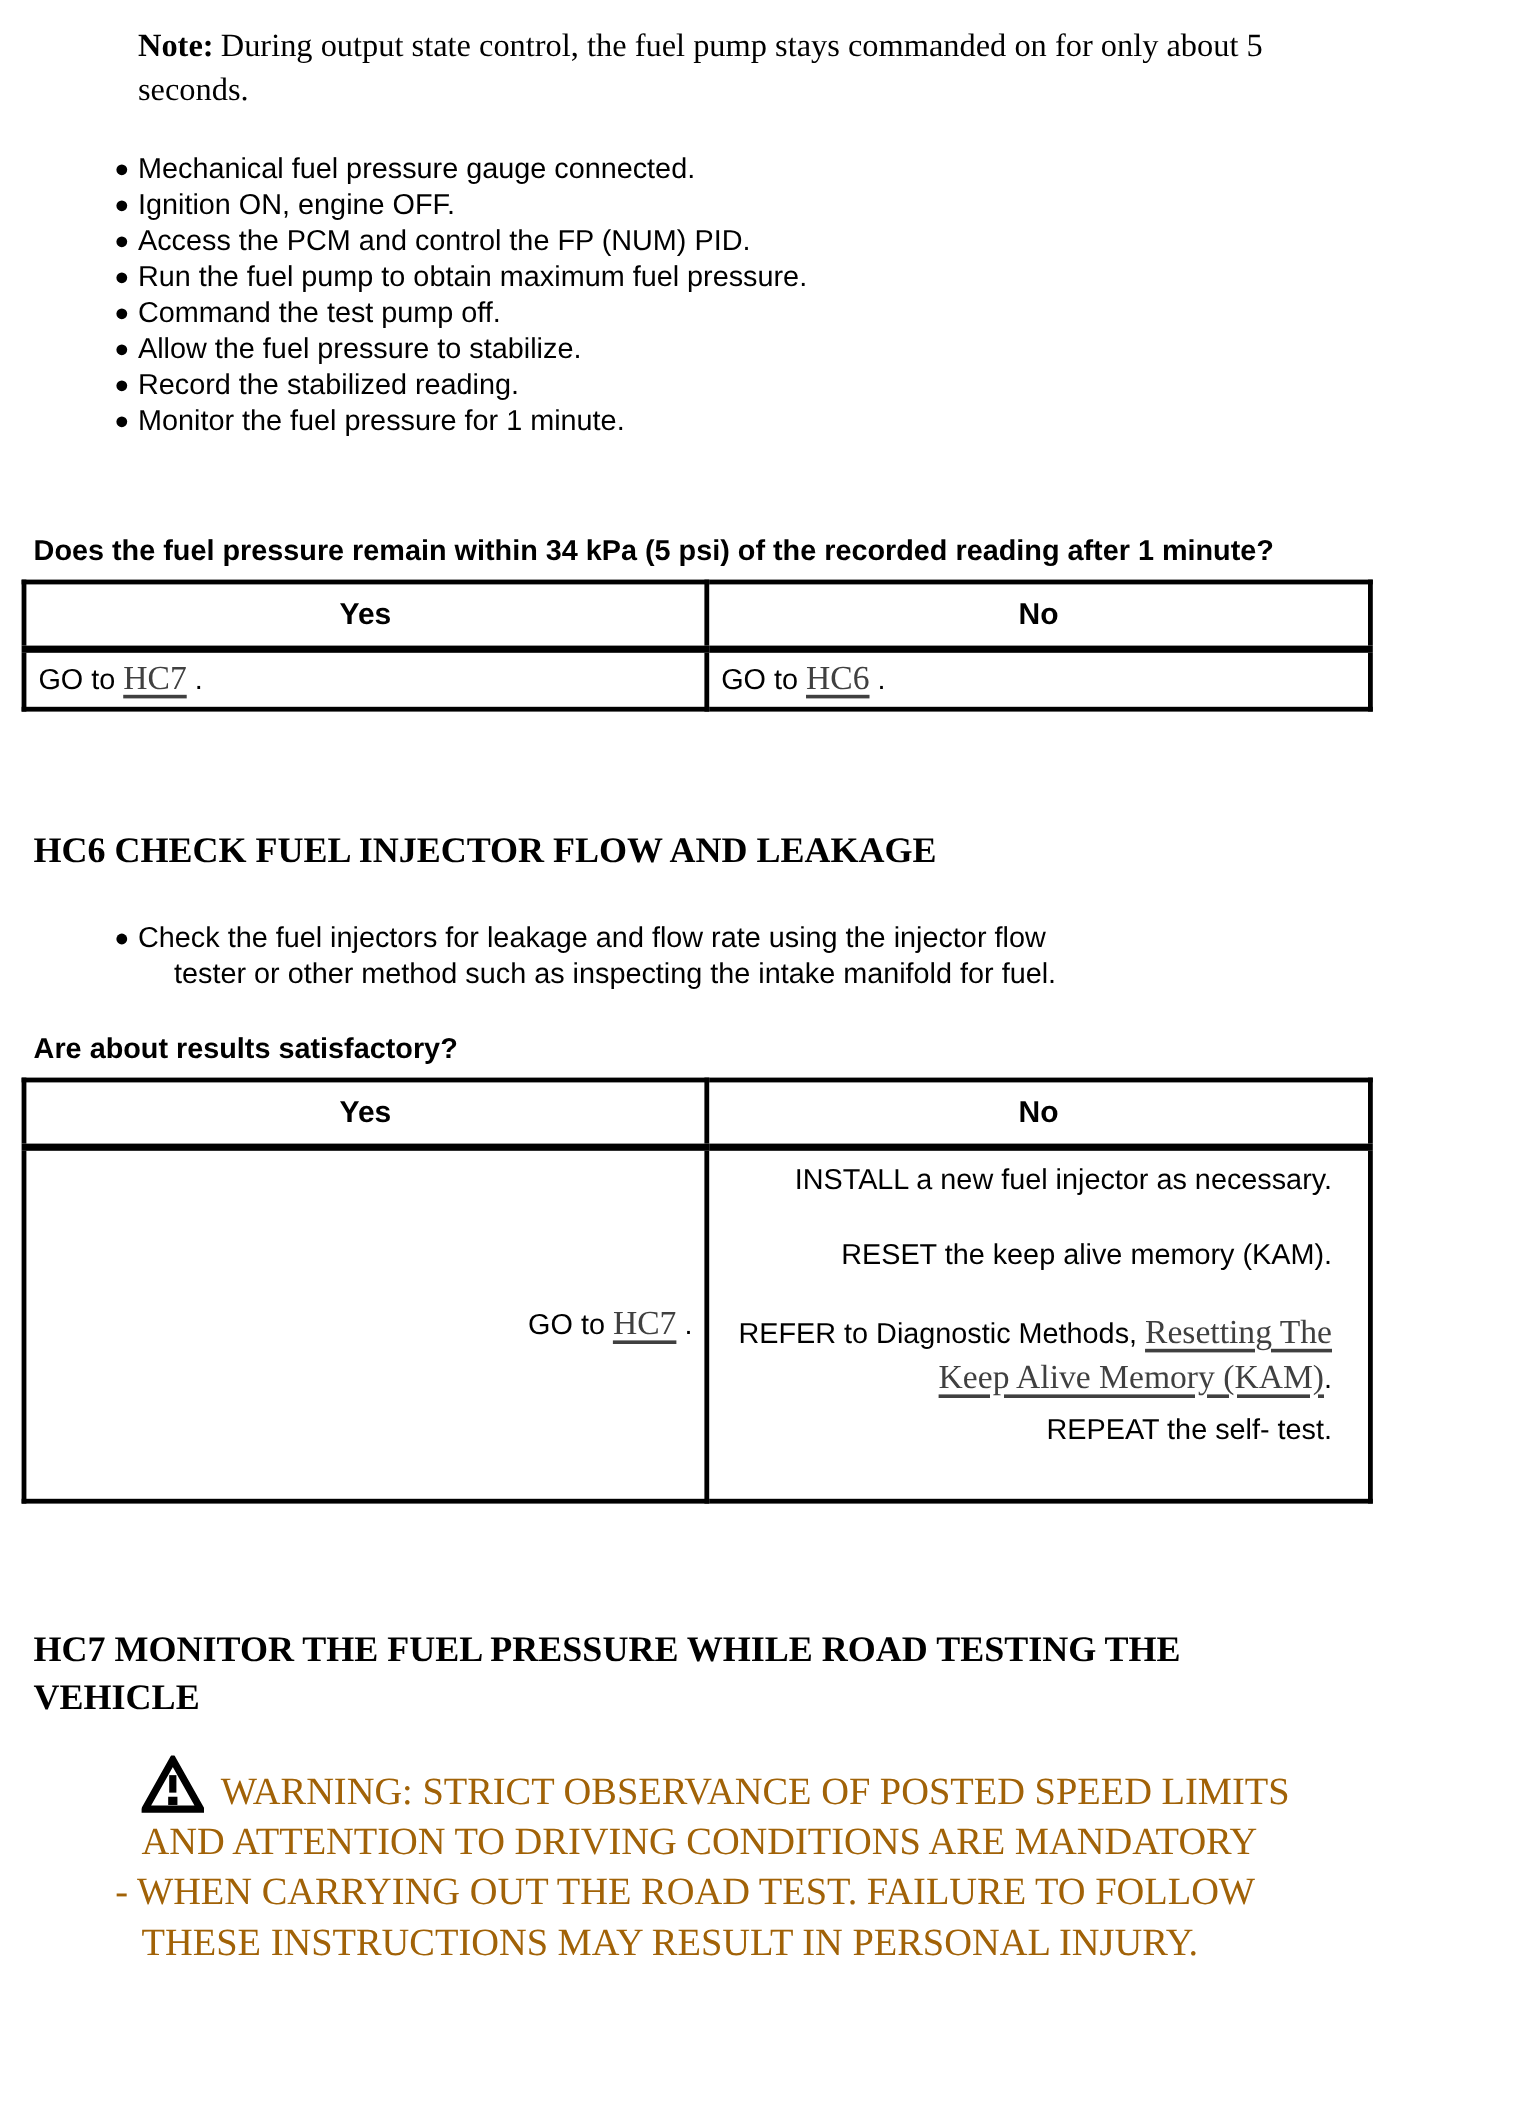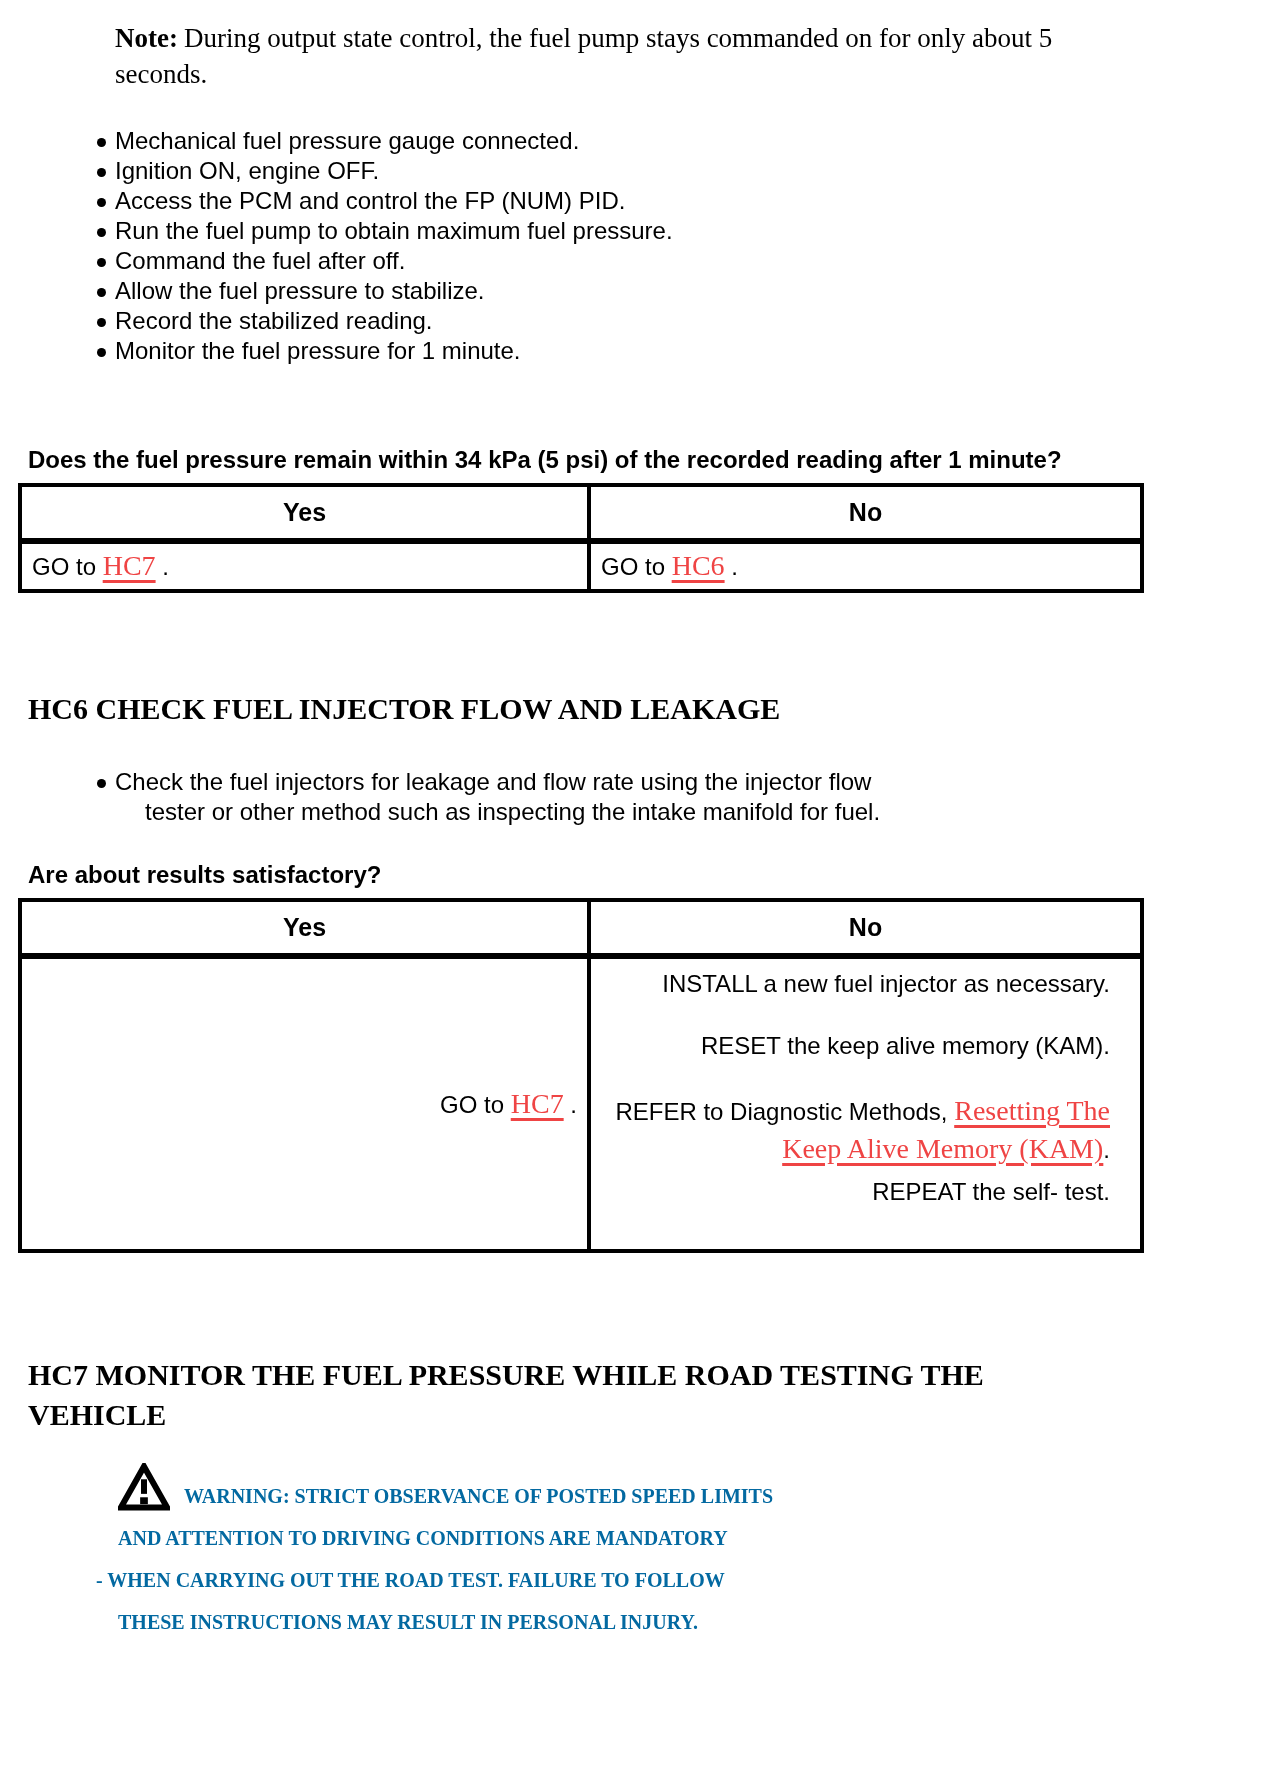--- a/index.html
+++ b/index.html
@@ -57,37 +57,37 @@
   table.decision.t2 td { vertical-align:top;text-align:right; }
   table.decision.t2 td.yes-cell { vertical-align:middle; }
   table.decision.t2 td.no-cell { padding:10px 30px 42px 10px; }
 
   .doclink {
     font-family:"Liberation Serif", serif;
     font-size:28px; line-height:28px;
     text-decoration:underline;
     text-decoration-thickness:2.5px;
     text-underline-offset:5px;
-    color:#ef4444; cursor:pointer;
+    color:#404040; cursor:pointer;
   }
   .action-p { margin:0 0 32px 0; line-height:30px; }
   .action-p.refer { margin-bottom:8px; line-height:38px; }
   .action-p.last { margin-bottom:0; }
 
   h2.section-heading {
     font-family:"Liberation Serif", serif;
     font-size:30px; line-height:40px; font-weight:bold;
     margin:96px 0 0 28px; width:990px; color:#000;
   }
   h2.hc7 { margin-top:102px; }
 
   .warning {
     font-family:"Liberation Serif", serif;
-    font-weight:bold; font-size:20px; line-height:42px;
-    margin:28px 0 0 118px; width:960px; color:#0369a1;
+    font-weight:normal; font-size:32px; line-height:42px;
+    margin:28px 0 0 118px; width:960px; color:#a16207;
   }
   .warning .wline { white-space:nowrap; }
   .warning .wline.hang { text-indent:-22px; }
   .warn-icon {
     display:inline-block; width:52px; height:48px;
     margin-right:14px; vertical-align:-8px;
   }
 </style>
 </head>
 <body>
@@ -96,21 +96,21 @@
 
   <p class="note">
     <span class="note-label">Note:</span><span>During output state control, the fuel pump stays commanded on for only about 5 seconds.</span>
   </p>
 
   <ul class="steps">
     <li>Mechanical fuel pressure gauge connected.</li>
     <li>Ignition ON, engine OFF.</li>
     <li>Access the PCM and control the FP (NUM) PID.</li>
     <li>Run the fuel pump to obtain maximum fuel pressure.</li>
-    <li>Command the fuel after off.</li>
+    <li>Command the test pump off.</li>
     <li>Allow the fuel pressure to stabilize.</li>
     <li>Record the stabilized reading.</li>
     <li>Monitor the fuel pressure for 1 minute.</li>
   </ul>
 
   <p class="question">Does the fuel pressure remain within 34 kPa (5 psi) of the recorded reading after 1 minute?</p>
 
   <table class="decision t1">
     <colgroup>
         <col class="c1">

